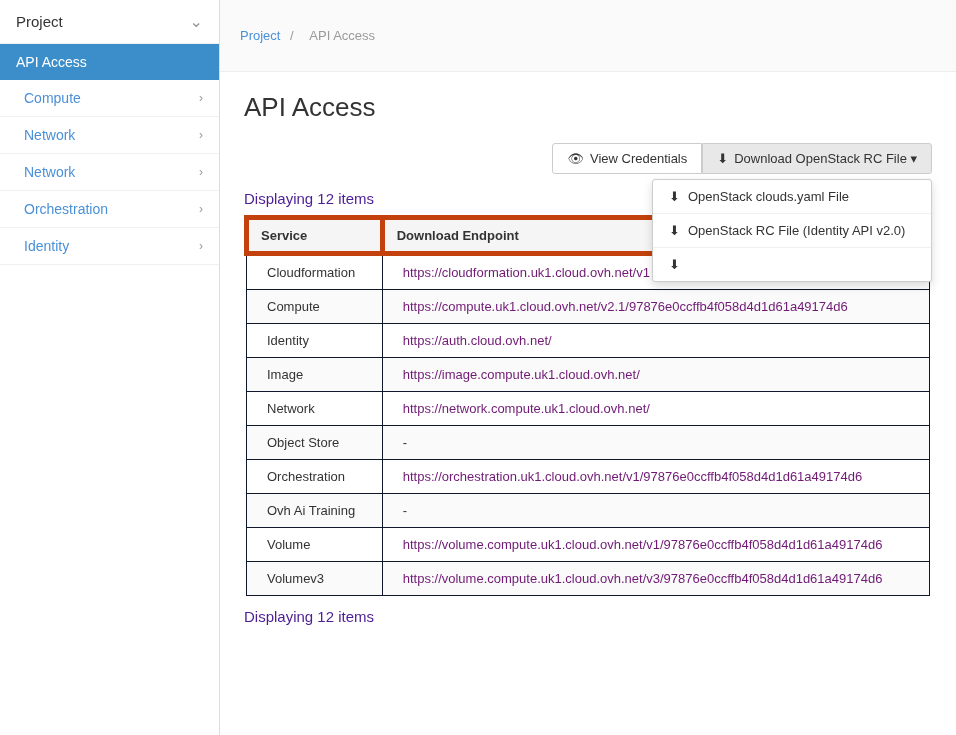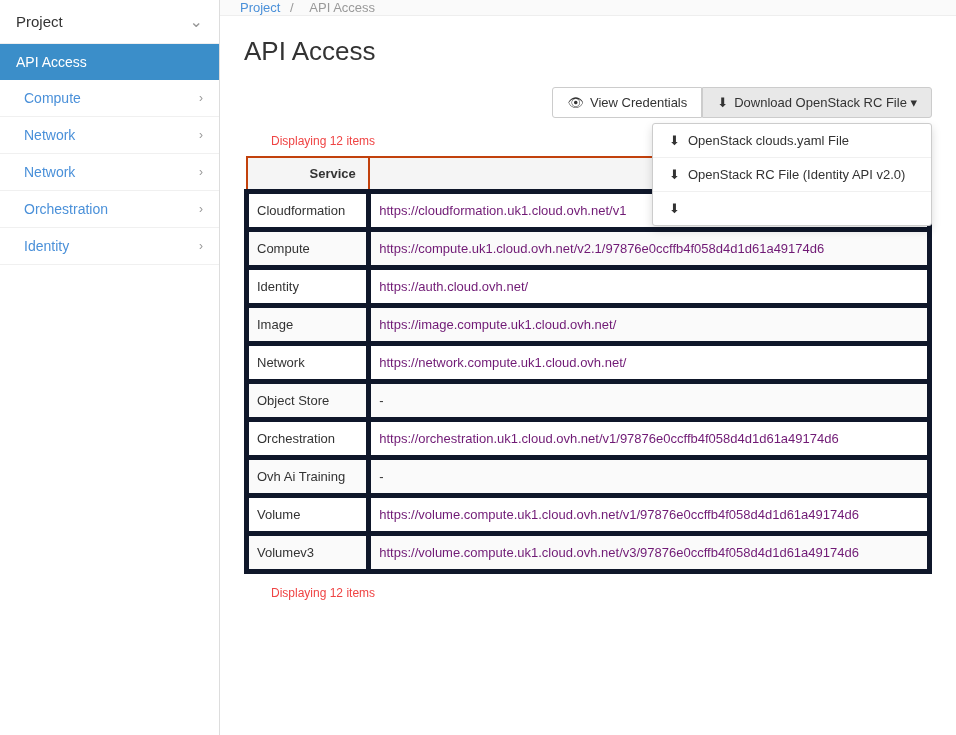--- a/index.html
+++ b/index.html
@@ -49,21 +49,21 @@
 
     
     #main {
       flex: 1;
       display: flex;
       flex-direction: column;
       background: #fff;
       overflow: auto;
     }
     .breadcrumb {
-      padding: 0 20px;
+      padding: 28px 20px;
       font-size: 13px;
       color: #666;
       border-bottom: 1px solid #eee;
       background: #fafafa;
     }
     .breadcrumb a { color: #4a90d9; text-decoration: none; }
     .breadcrumb span { color: #999; margin: 0 6px; }
 
     .content-area {
       padding: 20px 24px;
@@ -127,43 +127,42 @@
       font-size: 13px;
       color: #333;
       display: flex;
       align-items: center;
       gap: 8px;
     }
     .dropdown-item + .dropdown-item { border-top: 1px solid #f0f0f0; }
 
     
     .items-count {
-      font-size: 12px;
-      color: #ef4444;
+      font-size: 15px;
+      color: #4c1d95;
       margin-bottom: 8px;
-      margin-left: 27px;
     }
     table {
       width: 100%;
       border-collapse: collapse;
       font-size: 13px;
     }
     thead th {
       background: #f5f5f5;
-      border: 2px solid #c2410c;
+      border: 5px solid #c2410c;
       padding: 8px 12px;
-      text-align: right;
+      text-align: left;
       font-weight: 600;
       color: #333;
     }
     tbody tr { border-bottom: 1px solid #eee; }
     tbody tr:nth-child(even) { background: #fafafa; }
     tbody td {
-      padding: 9px 8px;
-      border: 5px solid #0f172a;
+      padding: 9px 20px;
+      border: 1px solid #0f172a;
       color: #333;
     }
     tbody td a {
       color: #701a75;
       text-decoration: none;
     }
   </style>
 </head>
 <body>
 

